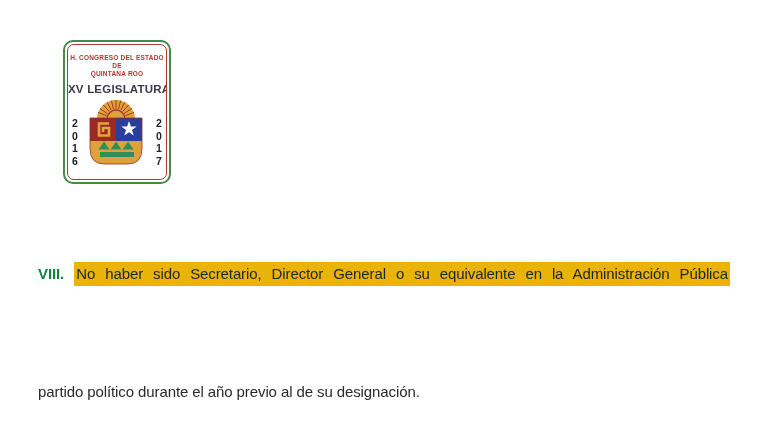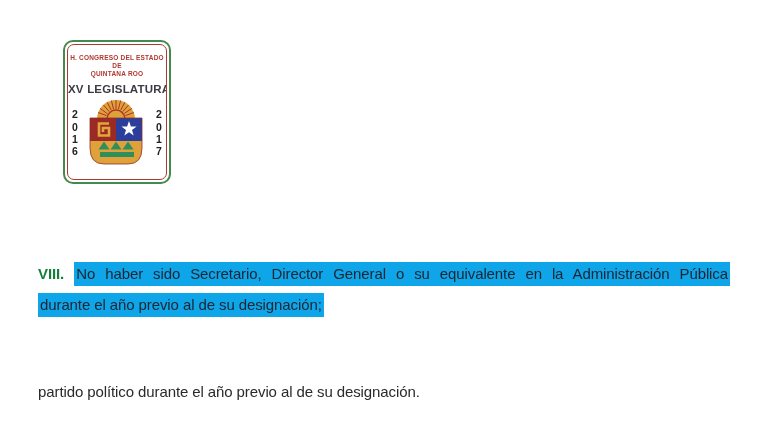--- a/index.html
+++ b/index.html
@@ -17,38 +17,38 @@
     text-align:center;overflow:hidden;
   }
   .seal-org{
     margin-top:9px;color:#b03830;font-weight:bold;font-size:6.5px;line-height:8px;
     letter-spacing:0.2px;
   }
   .seal-leg{
     margin-top:5px;color:#3b3b44;font-weight:bold;font-size:11.5px;line-height:13px;
     letter-spacing:0.2px;white-space:nowrap;
   }
-  .seal-mid{display:flex;justify-content:space-between;align-items:center;
+  .seal-mid{display:flex;justify-content:space-between;align-items:flex-end;
     padding:0 2px;margin-top:1px;}
   .seal-year{
     width:10px;font-weight:bold;font-size:10.5px;line-height:12.4px;color:#222222;
     word-break:break-all;text-align:center;margin-top:2px;
   }
   .emblem{width:58px;height:70px;display:block;}
   
   .para{
     position:absolute;left:38px;width:692px;font-size:15px;line-height:31px;
     color:#2a2a2a;letter-spacing:-0.1px;
   }
   .p8{top:258px;}
   .p9{top:376px;}
   .tline{height:31px;}
   .just{text-align:justify;text-align-last:justify;text-justify:inter-word;}
   .num{font-weight:bold;color:#15803d;}
-  .hl{background:#0ea5e9;color:#1d2531;padding:3px 2px 4px 2px;}
+  .hl{background:#eab308;color:#1d2531;padding:3px 2px 4px 2px;}
 </style>
 </head>
 <body>
 
 <div>
 
   <div class="seal">
     <div class="seal-inner">
       <div class="seal-org">
         <div>H. CONGRESO DEL ESTADO</div>
@@ -99,20 +99,19 @@
           </g>
           <path d="M2 21 H54 V51 Q54 67 40 67 H16 Q2 67 2 51 Z" fill="none" stroke="#8e2f26" stroke-width="0.8"></path>
         </svg>
         <div class="seal-year">2017</div>
       </div>
     </div>
   </div>
 
   <div class="para p8">
     <div class="tline just"><span class="num">VIII.</span> <span class="hl">No haber sido Secretario, Director General o su equivalente en la Administración Pública</span></div>
-    <div class="tline"><span class="hl">durante el año previo al de su designación;</span></div>
   </div>
 
   <div class="para p9">
     <div class="tline"><span>partido político durante el año previo al de su designación.</span></div>
   </div>
 
 </div>
 
 </body></html>

